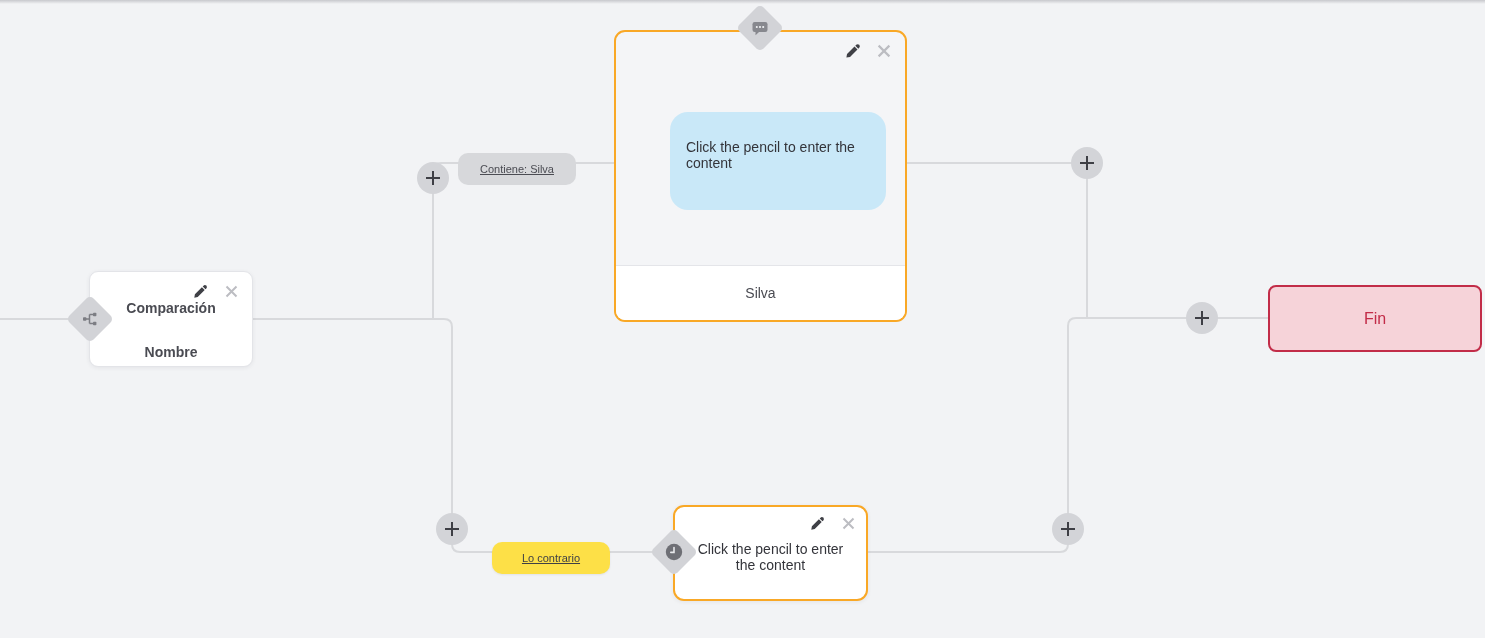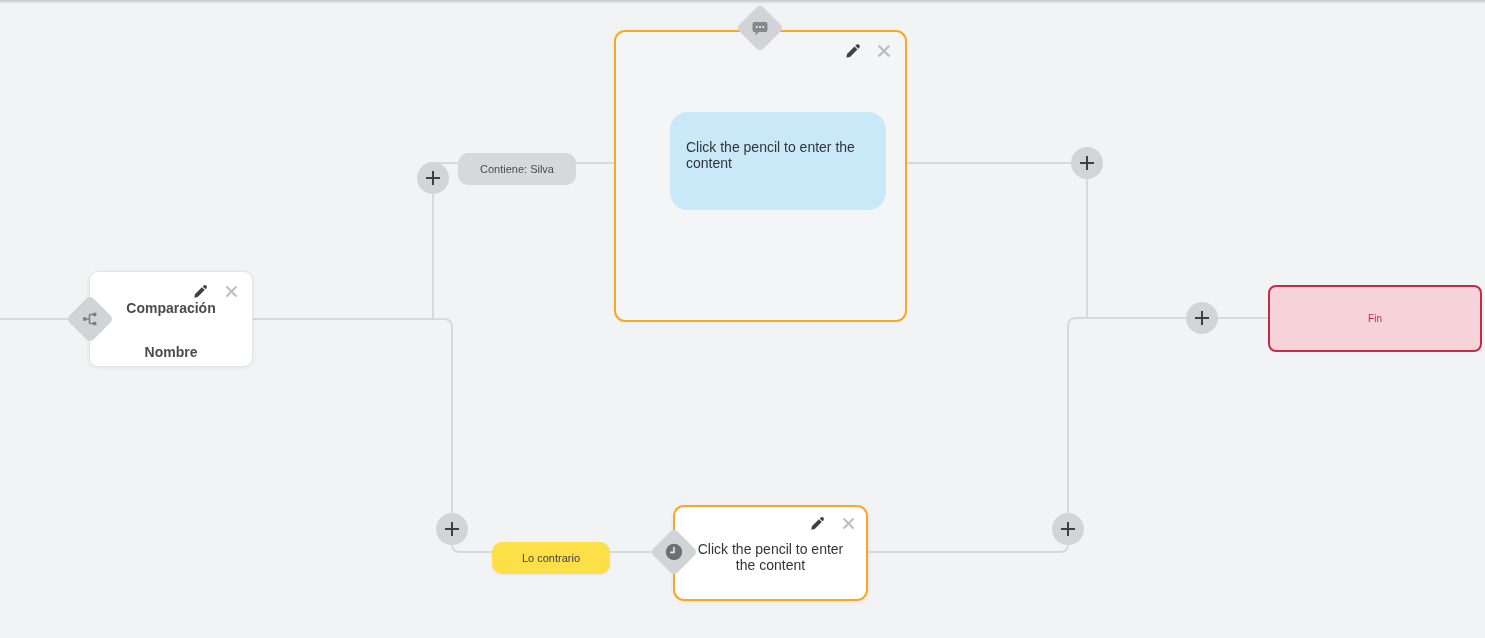--- a/index.html
+++ b/index.html
@@ -32,40 +32,40 @@
     border-top:1px solid #e4e5e9; border-radius:0 0 9px 9px; display:flex; align-items:center;
     justify-content:center; font-size:14px; color:#4a4b52;}
 
   .node-fallback{left:673px; top:505px; width:195px; height:96px; background:#ffffff;
     border:2px solid var(--accent-orange); border-radius:11px; box-shadow:0 1px 4px rgba(40,40,60,.07);
     display:flex; align-items:center; justify-content:center; text-align:center;}
   .node-fallback .fb-text{width:162px; font-size:14px; line-height:1.14; color:#33343a; margin-top:10px;}
 
   .node-end{left:1268px; top:285px; width:214px; height:67px; background:var(--end-bg);
     border:2px solid var(--end-accent); border-radius:8px; display:flex; align-items:center;
-    justify-content:center; font-size:10px; color:var(--end-accent);}
+    justify-content:center; font-size:16px; color:var(--end-accent);}
 
   .icon-row{position:absolute; top:10px; right:12px; display:flex; gap:13px; align-items:center; z-index:3;}
   .node-fallback .icon-row{top:7px; right:9px;}
   .icon-btn{width:18px; height:18px; display:flex; align-items:center; justify-content:center; cursor:pointer; background:none; border:none; padding:0;}
 
   .diamond{position:absolute; width:34px; height:34px; z-index:3;}
   .diamond .shape{position:absolute; inset:0; background:var(--node-gray); border-radius:5px; transform:rotate(45deg);}
   .diamond .dicon{position:absolute; inset:0; display:flex; align-items:center; justify-content:center;}
   .d-condition{left:73px; top:302px;}
   .d-message{left:743px; top:11px;}
   .d-fallback{left:657px; top:535px;}
 
   .plus-btn{position:absolute; width:32px; height:32px; border-radius:50%; background:#d3d4d8;
     border:none; display:flex; align-items:center; justify-content:center; z-index:4; cursor:pointer;}
   .plus-1{left:417px; top:162px;} .plus-2{left:436px; top:513px;}
   .plus-3{left:1071px; top:147px;} .plus-4{left:1052px; top:513px;} .plus-5{left:1186px; top:302px;}
 
   .pill{position:absolute; height:20px; padding:16px 14px; border-radius:10px; display:flex;
-    align-items:center; justify-content:center; font-size:11px; z-index:2; white-space:nowrap; cursor:pointer;}
+    align-items:center; justify-content:center; font-size:11px; z-index:2; white-space:nowrap; cursor:pointer;text-decoration:underline;}
   .pill-gray{left:458px; top:153px; min-width:118px; background:var(--pill-gray-bg); color:#4b4c53;}
   .pill-white{left:492px; top:542px; min-width:118px; background:#fde047; color:#3e3f45; box-shadow:0 1px 2px rgba(40,40,60,.08);}
 </style>
 </head>
 <body>
 
 <div class="canvas">
   <div class="top-shade"></div>
 
   <svg class="wires" width="1485" height="638">
@@ -104,20 +104,21 @@
       </button>
       <button class="icon-btn">
         <svg width="14" height="14" viewBox="0 0 13 13">
             <path stroke="#bcbdc2" stroke-width="2" d="M1.5 1.5 L11.5 11.5 M11.5 1.5 L1.5 11.5"></path>
           </svg>
       </button>
     </div>
     <div class="msg-body">
       <div class="bubble">Click the pencil to enter the content</div>
     </div>
+    <div class="msg-footer">Silva</div>
   </div>
 
   <div class="node node-fallback">
     <div class="icon-row">
       <button class="icon-btn">
         <svg width="15" height="15" viewBox="0 0 15 15">
             <path fill="#3f4046" d="M11.9 1.1a2 2 0 0 1 2 2c0 .5-.2 1-.6 1.4l-.8.8L9.7 2.5l.8-.8c.4-.4.9-.6 1.4-.6zM8.9 3.3l2.8 2.8-7 7-3.4.6.6-3.4 7-7z"></path>
           </svg>
       </button>
       <button class="icon-btn">

